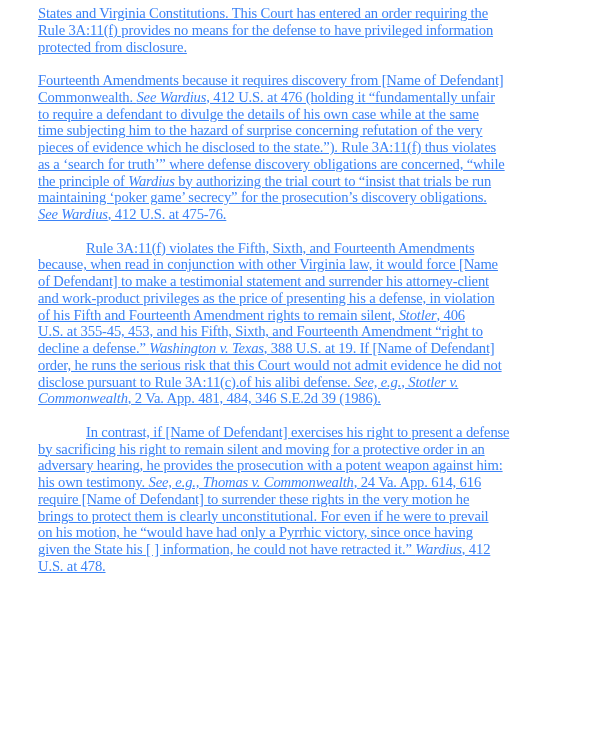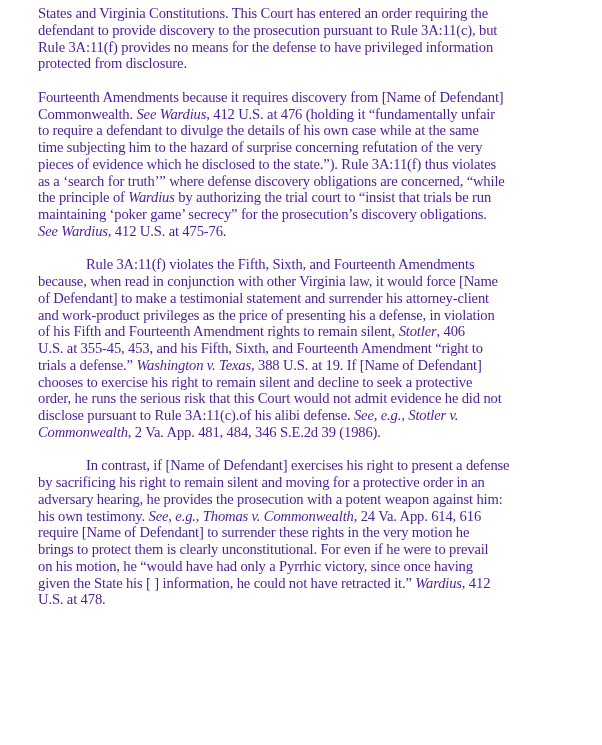--- a/index.html
+++ b/index.html
@@ -1,34 +1,34 @@
 <!DOCTYPE html>
 <html><head>
 <meta charset="utf-8">
 <style>
   html, body { margin: 0; padding: 0; background: #ffffff; }
   body { width: 602px; height: 745px; overflow: hidden; position: relative; }
   .page {
     position: absolute; left: 38px; top: 5px; width: 560px;
     font-family: "Liberation Serif", "DejaVu Serif", serif;
-    font-size: 14.6px; line-height: 16.75px; color: #4c1d95;
+    font-size: 14.6px; line-height: 16.75px; color: #3b82f6;
     letter-spacing: -0.15px;
+    text-decoration: underline;
   }
   .line { white-space: nowrap; height: 16.75px; }
   .indent { padding-left: 48px; }
   .gap { height: 16.75px; }
   i { font-style: italic; }
 </style>
 </head>
 <body>
 
 <div class="page" id="page">
     <div>
       <div class="line"><span>States and Virginia Constitutions. This Court has entered an order requiring the</span></div>
-      <div class="line"><span>defendant to provide discovery to the prosecution pursuant to Rule 3A:11(c), but</span></div>
       <div class="line"><span>Rule 3A:11(f) provides no means for the defense to have privileged information</span></div>
       <div class="line"><span>protected from disclosure.</span></div>
     </div>
     <div class="gap"></div>
     <div>
       <div class="line"><span>Fourteenth Amendments because it requires discovery from [Name of Defendant]</span></div>
       <div class="line"><span>Commonwealth. </span><i>See Wardius</i><span>, 412 U.S. at 476 (holding it “fundamentally unfair</span></div>
       <div class="line"><span>to require a defendant to divulge the details of his own case while at the same</span></div>
       <div class="line"><span>time subjecting him to the hazard of surprise concerning refutation of the very</span></div>
       <div class="line"><span>pieces of evidence which he disclosed to the state.”). Rule 3A:11(f) thus violates</span></div>
@@ -38,22 +38,21 @@
       <div class="line"><i>See Wardius</i><span>, 412 U.S. at 475-76.</span></div>
     </div>
     <div class="gap"></div>
     <div>
       <div class="line indent"><span>Rule 3A:11(f) violates the Fifth, Sixth, and Fourteenth Amendments</span></div>
       <div class="line"><span>because, when read in conjunction with other Virginia law, it would force [Name</span></div>
       <div class="line"><span>of Defendant] to make a testimonial statement and surrender his attorney-client</span></div>
       <div class="line"><span>and work-product privileges as the price of presenting his a defense, in violation</span></div>
       <div class="line"><span>of his Fifth and Fourteenth Amendment rights to remain silent, </span><i>Stotler</i><span>, 406</span></div>
       <div class="line"><span>U.S. at 355-45, 453, and his Fifth, Sixth, and Fourteenth Amendment “right to</span></div>
-      <div class="line"><span>trials a defense.” </span><i>Washington v. Texas</i><span>, 388 U.S. at 19. If [Name of Defendant]</span></div>
-      <div class="line"><span>chooses to exercise his right to remain silent and decline to seek a protective</span></div>
+      <div class="line"><span>decline a defense.” </span><i>Washington v. Texas</i><span>, 388 U.S. at 19. If [Name of Defendant]</span></div>
       <div class="line"><span>order, he runs the serious risk that this Court would not admit evidence he did not</span></div>
       <div class="line"><span>disclose pursuant to Rule 3A:11(c).of his alibi defense. </span><i>See, e.g., Stotler v.</i></div>
       <div class="line"><i>Commonwealth</i><span>, 2 Va. App. 481, 484, 346 S.E.2d 39 (1986).</span></div>
     </div>
     <div class="gap"></div>
     <div>
       <div class="line indent"><span>In contrast, if [Name of Defendant] exercises his right to present a defense</span></div>
       <div class="line"><span>by sacrificing his right to remain silent and moving for a protective order in an</span></div>
       <div class="line"><span>adversary hearing, he provides the prosecution with a potent weapon against him:</span></div>
       <div class="line"><span>his own testimony. </span><i>See, e.g., Thomas v. Commonwealth</i><span>, 24 Va. App. 614, 616</span></div>

